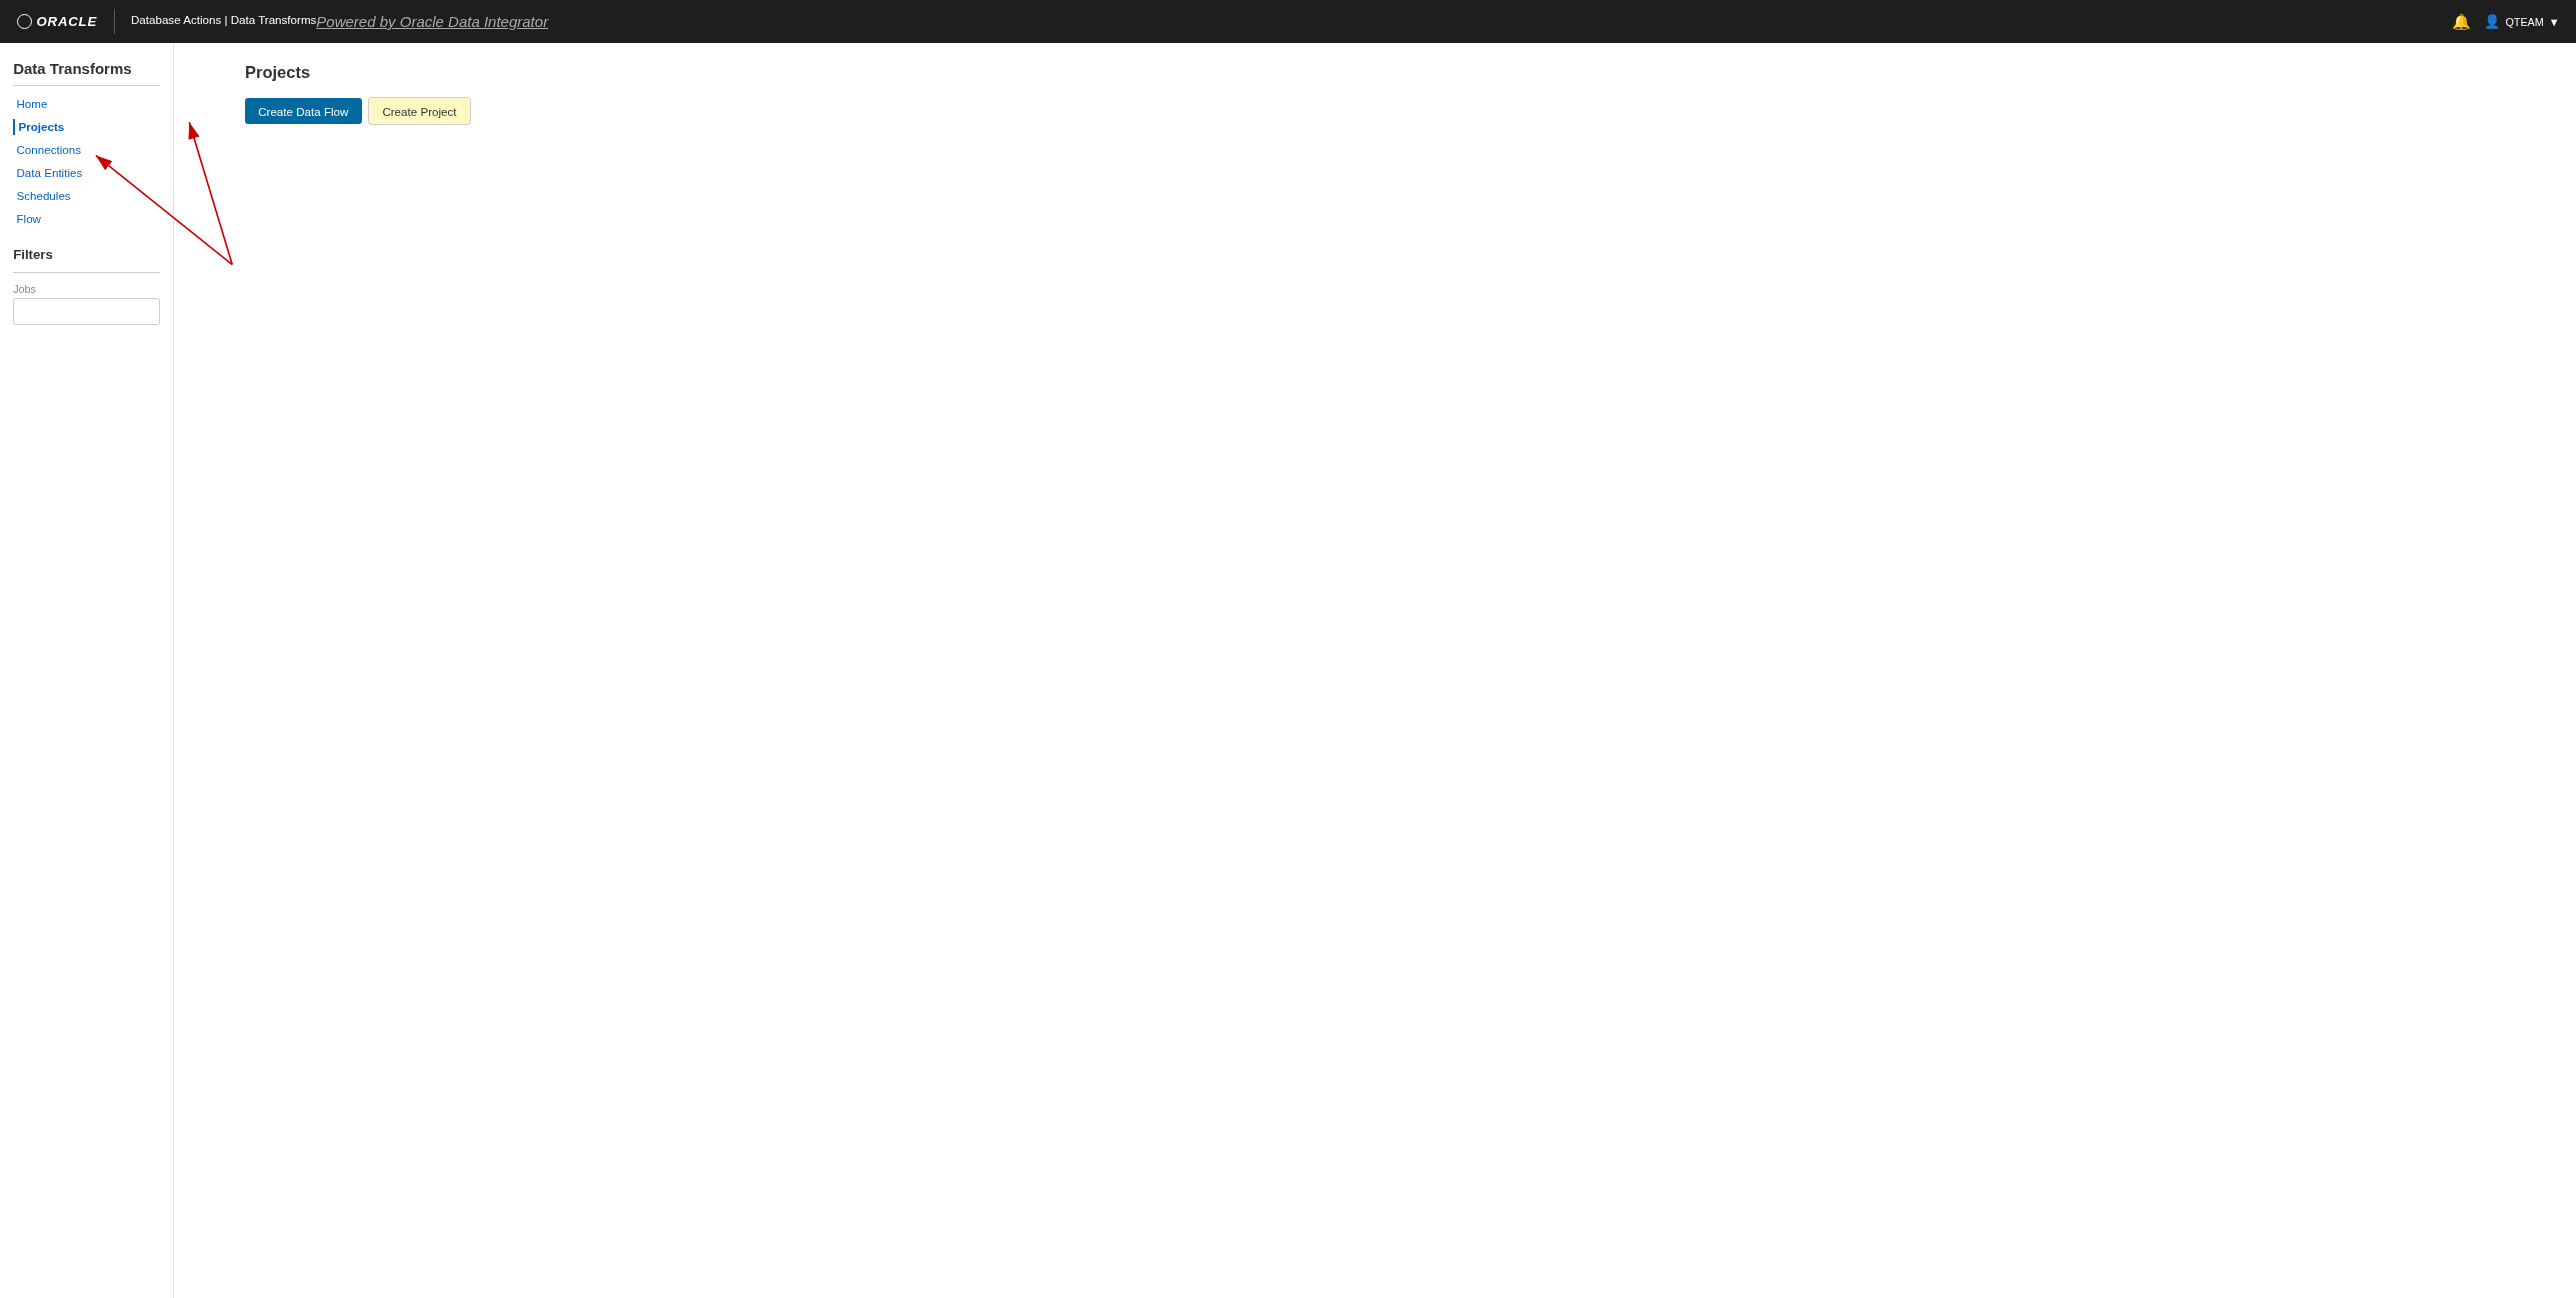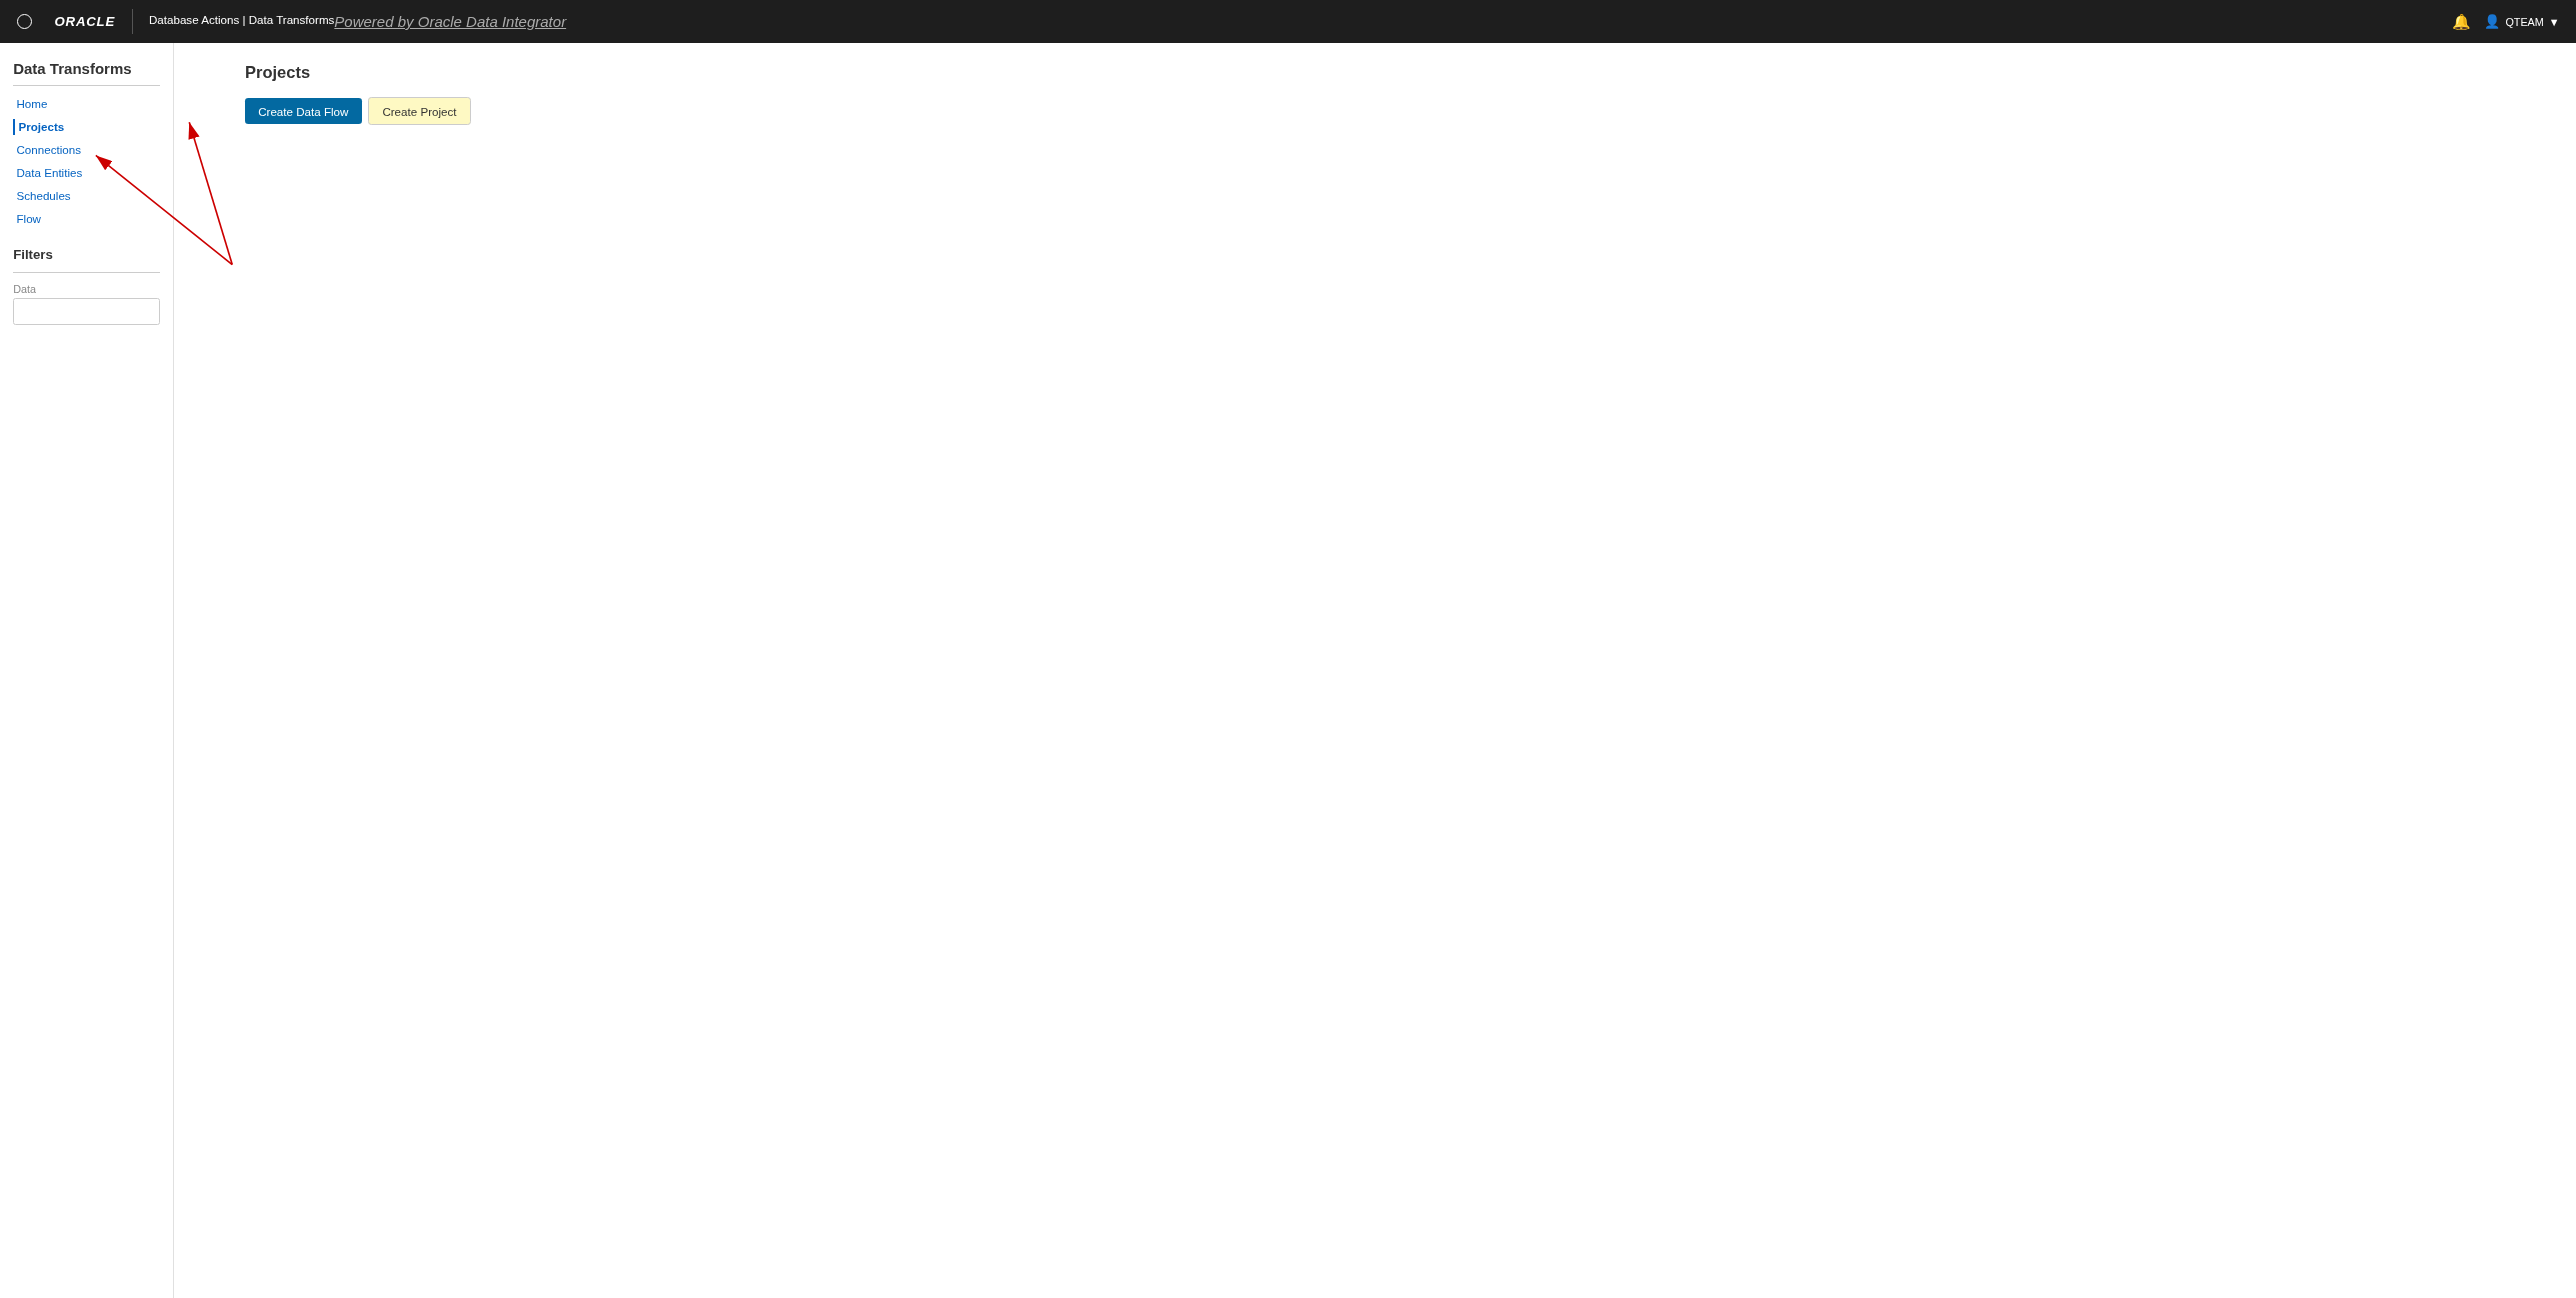--- a/index.html
+++ b/index.html
@@ -32,21 +32,21 @@
 
     .header-left {
       display: flex;
       align-items: center;
       gap: 10px;
     }
 
     .oracle-logo {
       display: flex;
       align-items: center;
-      gap: 23px;
+      gap: 5px;
     }
 
     .oracle-logo-text {
       color: #fff;
       font-size: 13.2px;
       font-weight: bold;
       font-style: italic;
       letter-spacing: 0.8px;
     }
 
@@ -285,21 +285,21 @@
       <li>
         <a href="#">Schedules</a>
       </li>
       <li>
         <a href="#">Flow</a>
       </li>
     </ul>
 
     <div class="filters-title">Filters</div>
     <hr class="filters-divider">
-    <div class="filter-label">Data</div>
+    <div class="filter-label">Jobs</div>
     <input class="filter-input" type="text" placeholder="" style="">
   </aside>
 
   <main class="main-content">
     <div class="page-title">Projects</div>
     <div class="action-buttons">
       <button class="btn-primary">Create Data Flow</button>
       <button class="btn-secondary">Create Project</button>
     </div>
   </main>

